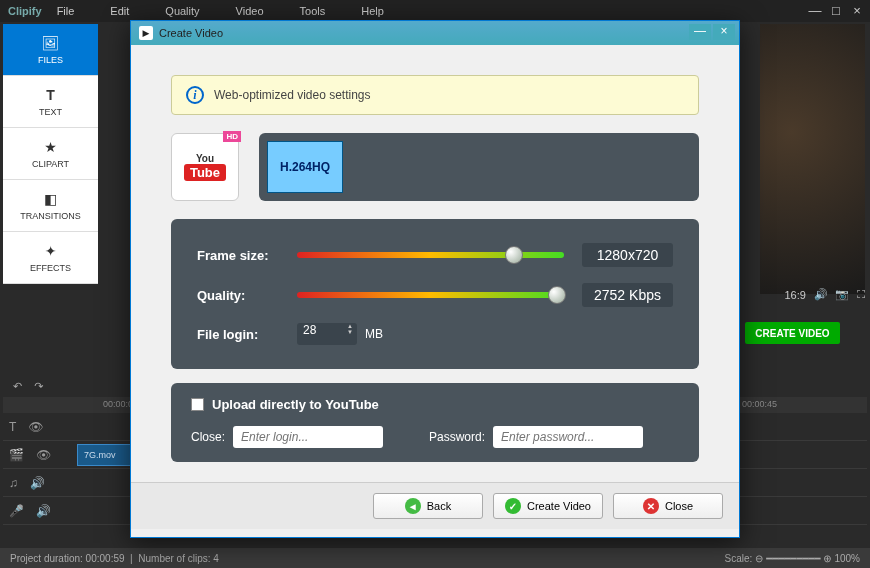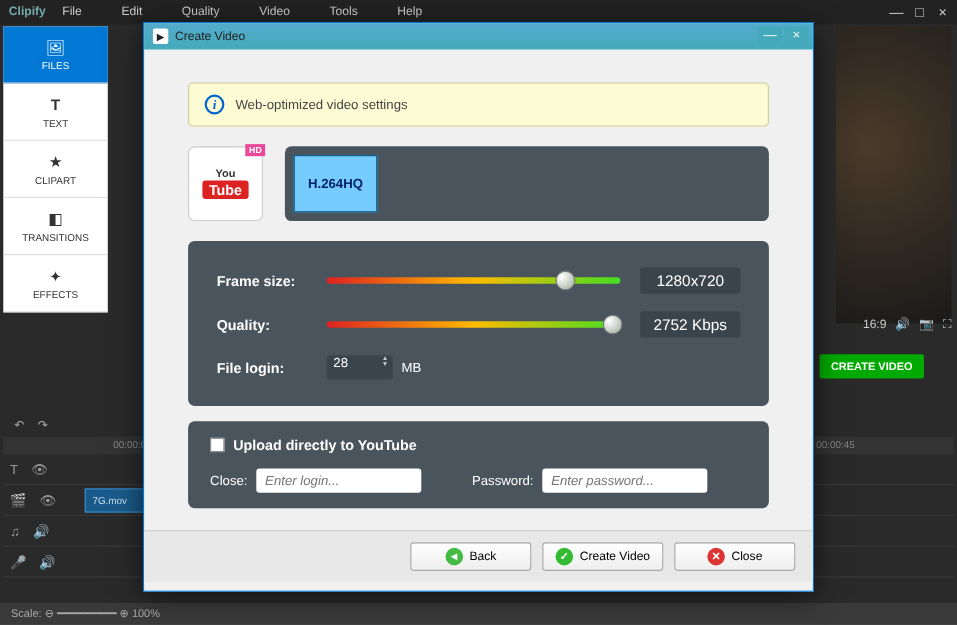--- a/index.html
+++ b/index.html
@@ -154,20 +154,27 @@
   <div class="tl-track">
       <div class="tl-icons">
         <span>🎤</span>
         <span>🔊</span>
       </div>
     </div>
 </div>
 
 <div class="statusbar">
   <div>
+    <span>Project duration:</span>
+    <span>00:00:59</span>
+    &nbsp;|&nbsp;
+    <span>Number of clips:</span>
+    <span>4</span>
+  </div>
+  <div>
     <span>Scale:</span>
     <span>⊖</span>
     ━━━━━━━━━
     <span>⊕</span>
     <span>100%</span>
   </div>
 </div>
 
 <div class="modal">
   <div class="m-title">

